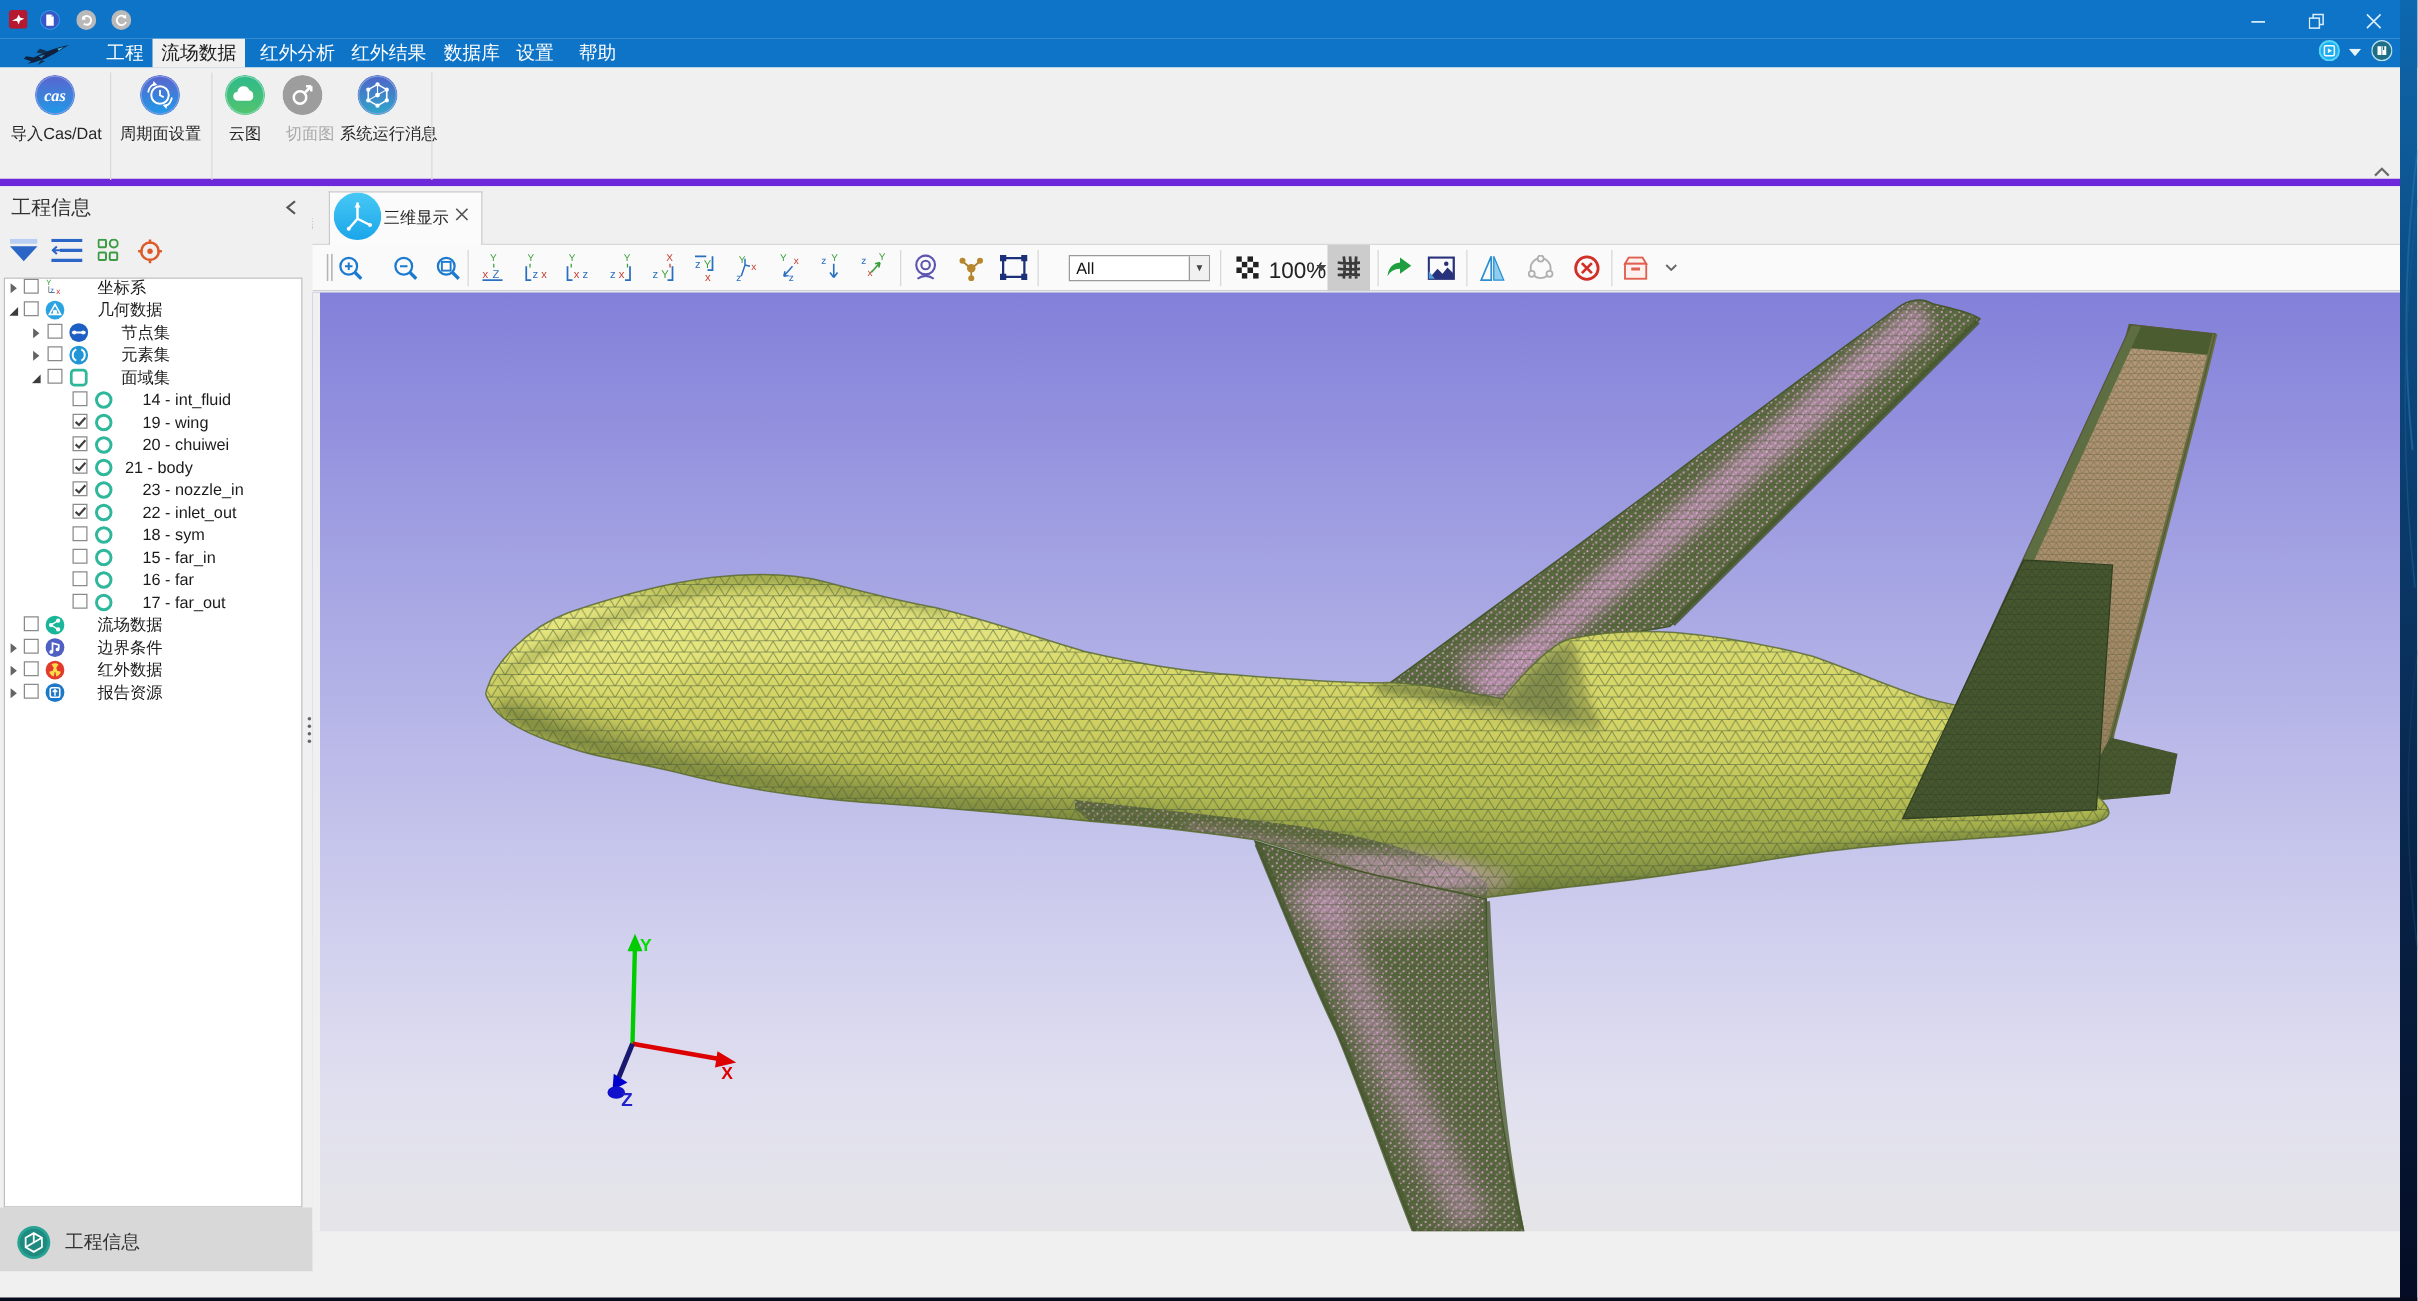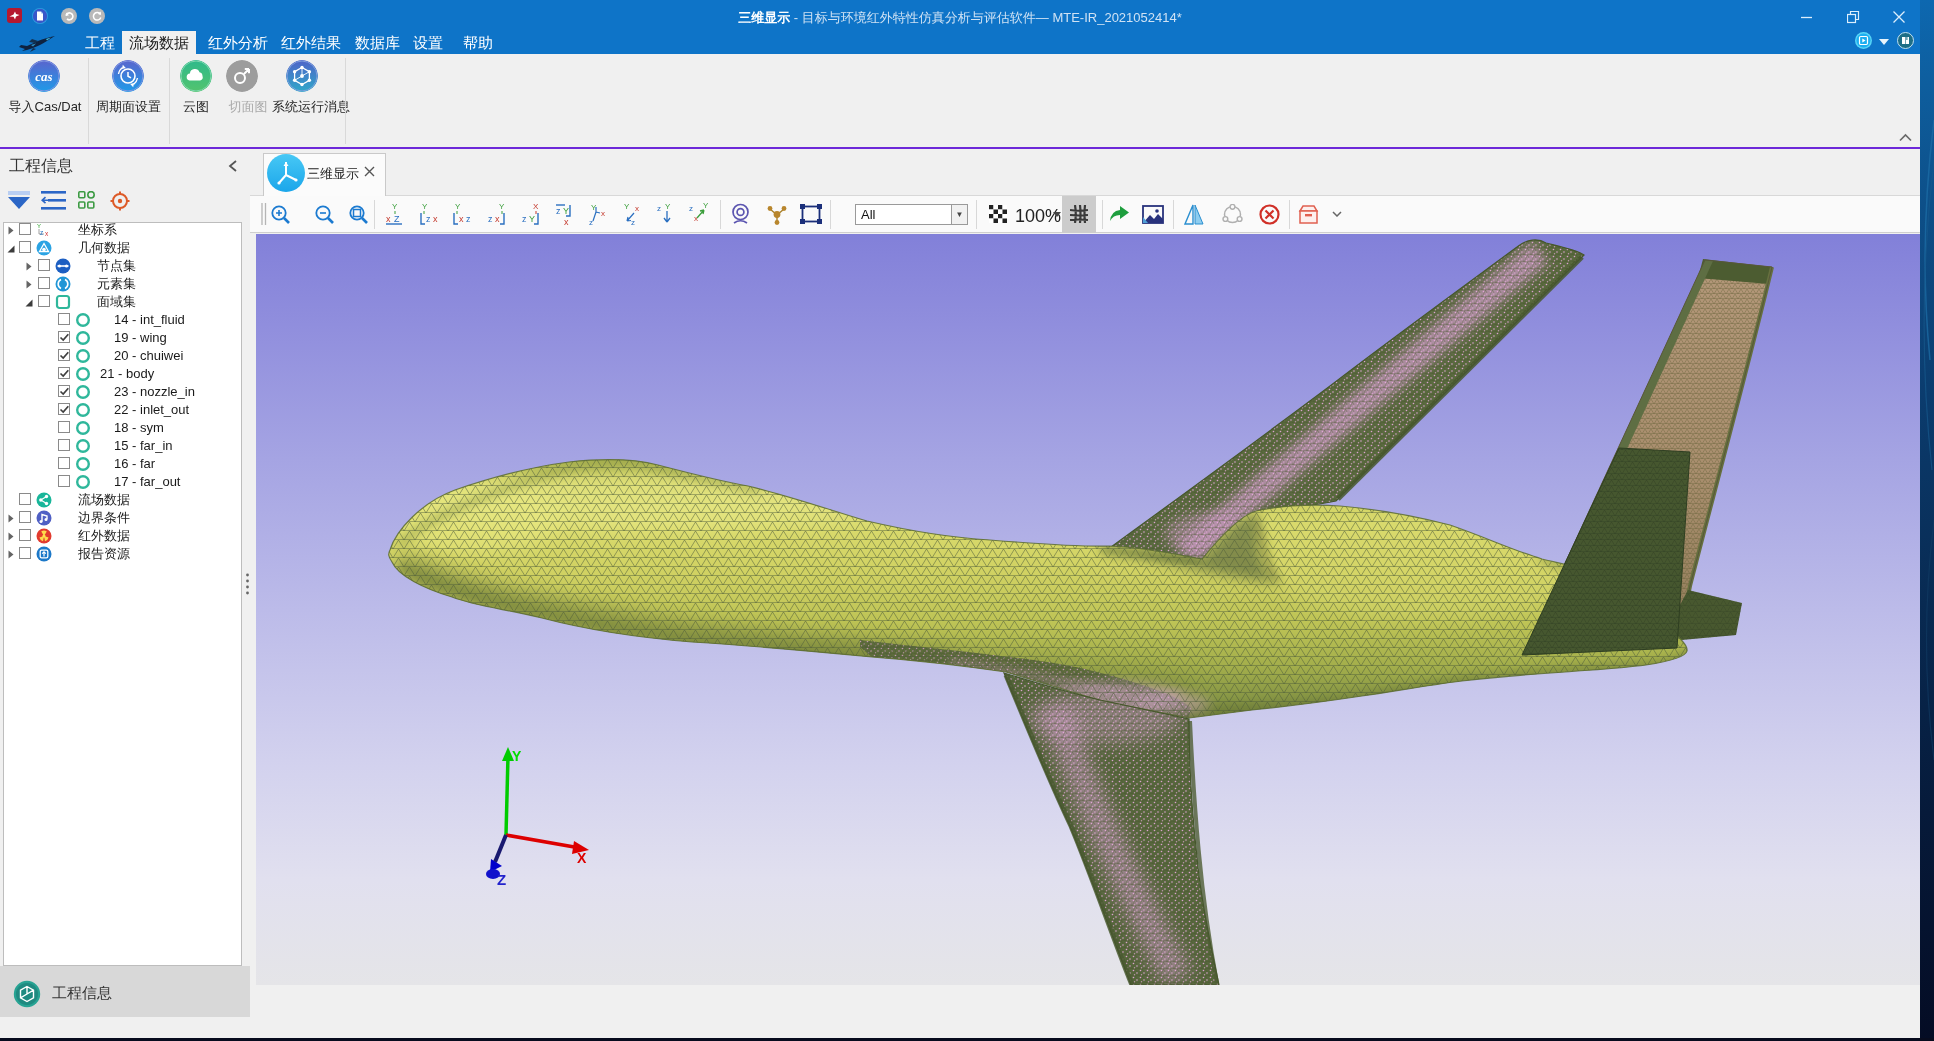--- a/index.html
+++ b/index.html
@@ -9,21 +9,21 @@
 #titlebar { position:absolute; left:0; top:0; width:1934px; height:31px; background:#0e74c8; }
 #menurow  { position:absolute; left:0; top:31px; width:1934px; height:23px; background:#0e74c8; }
 .qat { position:absolute; top:8px; }
 #title-text { position:absolute; top:9px; left:0; width:1920px; text-align:center; font-size:13px; color:#cfe2f4; }
 #title-text b { color:#ffffff; font-weight:bold; }
 .winbtn { position:absolute; top:0; height:31px; width:46px; color:#dceefc; text-align:center; }
 
 .mtab { position:absolute; top:0; height:23px; line-height:23px; color:#ffffff; font-size:15px; }
 #tab-sel { position:absolute; left:122px; top:0px; width:74px; height:23px; background:#f0f0f0; color:#1a1a1a; text-align:center; line-height:24px; font-size:15px; }
 
-#ribbon { position:absolute; left:0; top:54px; width:1920px; height:95px; background:#f0f0f0; border-bottom:2px solid #6d28d9; }
+#ribbon { position:absolute; left:0; top:54px; width:1920px; height:95px; background:#f0f0f0; border-bottom:6px solid #6d28d9; }
 .rsep { position:absolute; top:4px; height:86px; width:1px; background:#d9d9d9; }
 .rbtn { position:absolute; width:32px; height:32px; border-radius:50%; top:6px; }
 .rlabel { position:absolute; top:44px; font-size:13px; color:#262626; text-align:center; white-space:nowrap; }
 .rgroup { position:absolute; top:78px; font-size:13px; color:#444; text-align:center; white-space:nowrap;margin-top:40px; }
 
 #lpanel { position:absolute; left:0; top:149px; width:250px; height:817px; background:#f0f0f0; }
 #lp-title { position:absolute; left:9px; top:7px; font-size:16px; color:#333; }
 #tree { position:absolute; left:3px; top:73px; width:239px; height:744px; background:#ffffff; border:1px solid #bdbdbd; font-size:13px; color:#1a1a1a; }
 .trow { position:absolute; left:0; height:18px; line-height:18px; white-space:nowrap; }
 .cb { position:absolute; width:12px; height:12px; border:1px solid #8a8a8a; background:#fff; top:2px; }
@@ -59,21 +59,20 @@
     <svg class="qat" style="left:61px" width="16" height="16" viewBox="0 0 16 16">
       <circle cx="8" cy="8" r="8" fill="#b9b9b9"></circle>
       <path d="M5 7.5 a3.5 3.5 0 1 1 1 3.4" fill="none" stroke="#ffffff" stroke-width="1.6"></path>
       <path d="M5.2 4.6 L4.8 8 L8 7.3 Z" fill="#ffffff"></path>
     </svg>
     <svg class="qat" style="left:89px" width="16" height="16" viewBox="0 0 16 16">
       <circle cx="8" cy="8" r="8" fill="#b9b9b9"></circle>
       <path d="M11.4 6.2 a3.8 3.8 0 1 0 .4 3.4" fill="none" stroke="#ffffff" stroke-width="1.5"></path>
       <path d="M11.8 3.6 L11.9 7 L8.9 6 Z" fill="#ffffff"></path>
     </svg>
-    <div id="title-text"><b>三维显示</b> - 目标与环境红外特性仿真分析与评估软件— MTE-IR_2021052414*</div>
     <div class="winbtn" style="right:104px"><svg width="12" height="31" viewBox="0 0 12 31">
           <line x1="0" y1="17.5" x2="11" y2="17.5" stroke="#dceefc" stroke-width="1.3"></line>
         </svg></div>
     <div class="winbtn" style="right:58px"><svg width="13" height="31" viewBox="0 0 13 31">
           <rect x="0.5" y="14.5" width="8" height="8" fill="none" stroke="#dceefc" stroke-width="1.2"></rect>
           <path d="M3.5 14.5 v-3 h8 v8 h-3" fill="none" stroke="#dceefc" stroke-width="1.2"></path>
         </svg></div>
     <div class="winbtn" style="right:12px"><svg width="13" height="31" viewBox="0 0 13 31">
           <path d="M0.5 11.5 L11.5 22.5 M11.5 11.5 L0.5 22.5" stroke="#dceefc" stroke-width="1.3"></path>
         </svg></div>

